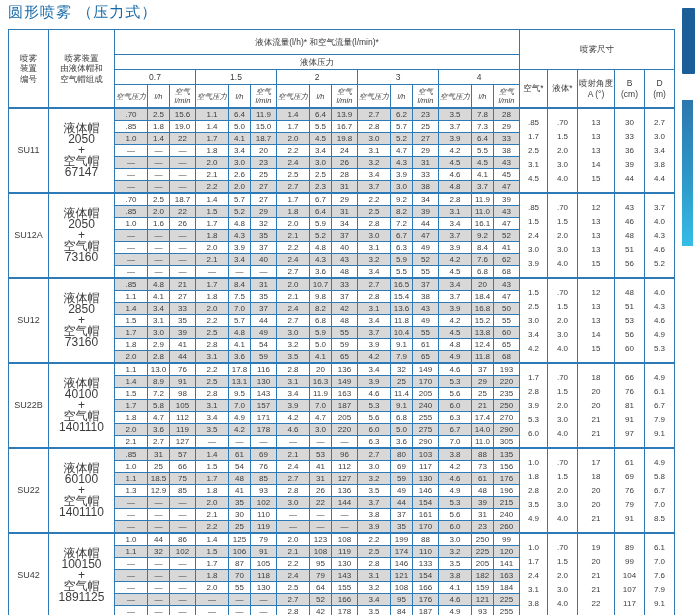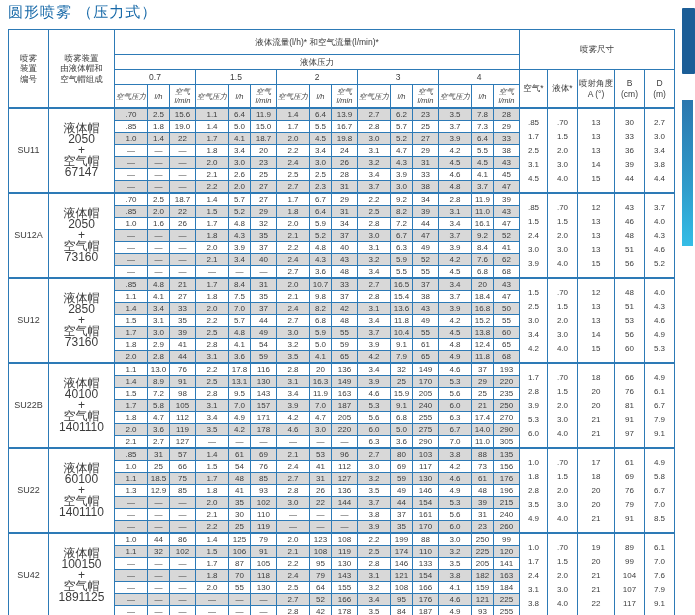--- a/index.html
+++ b/index.html
@@ -734,21 +734,21 @@
         <td>1.5</td>
         <td>7.2</td>
         <td>98</td>
         <td>2.8</td>
         <td>9.5</td>
         <td>143</td>
         <td>3.4</td>
         <td>11.9</td>
         <td>163</td>
         <td>4.6</td>
-        <td>15.9</td>
+        <td>11.4</td>
         <td>205</td>
         <td>5.6</td>
         <td>25</td>
         <td>235</td>
       </tr>
       <tr>
         <td class="shaded">1.7</td>
         <td class="shaded">5.8</td>
         <td class="shaded">105</td>
         <td class="shaded">3.1</td>

